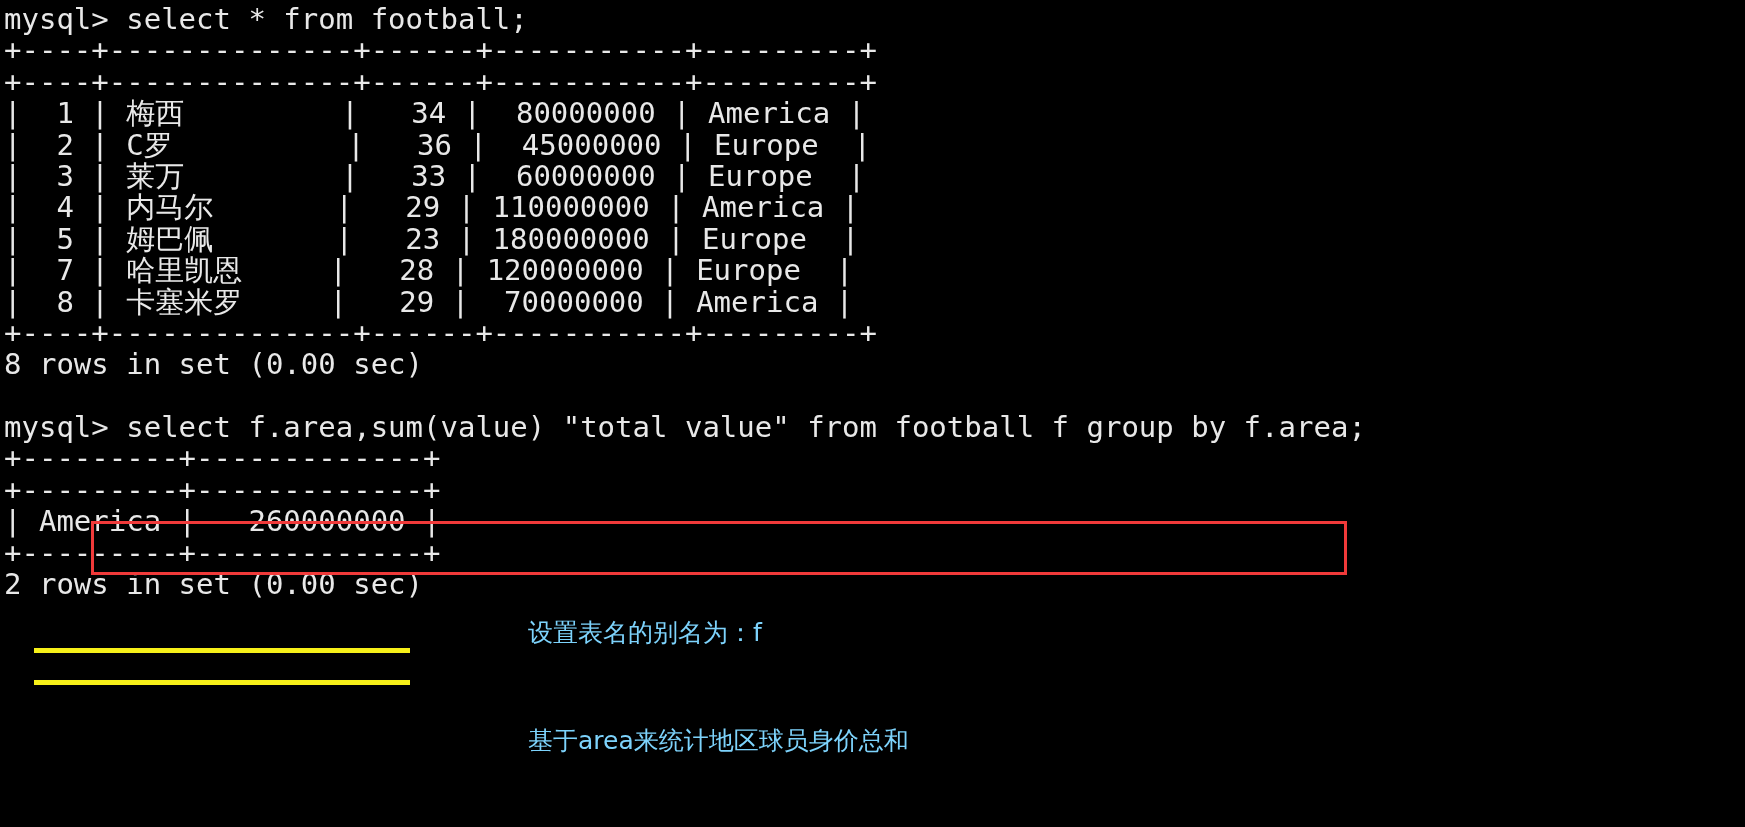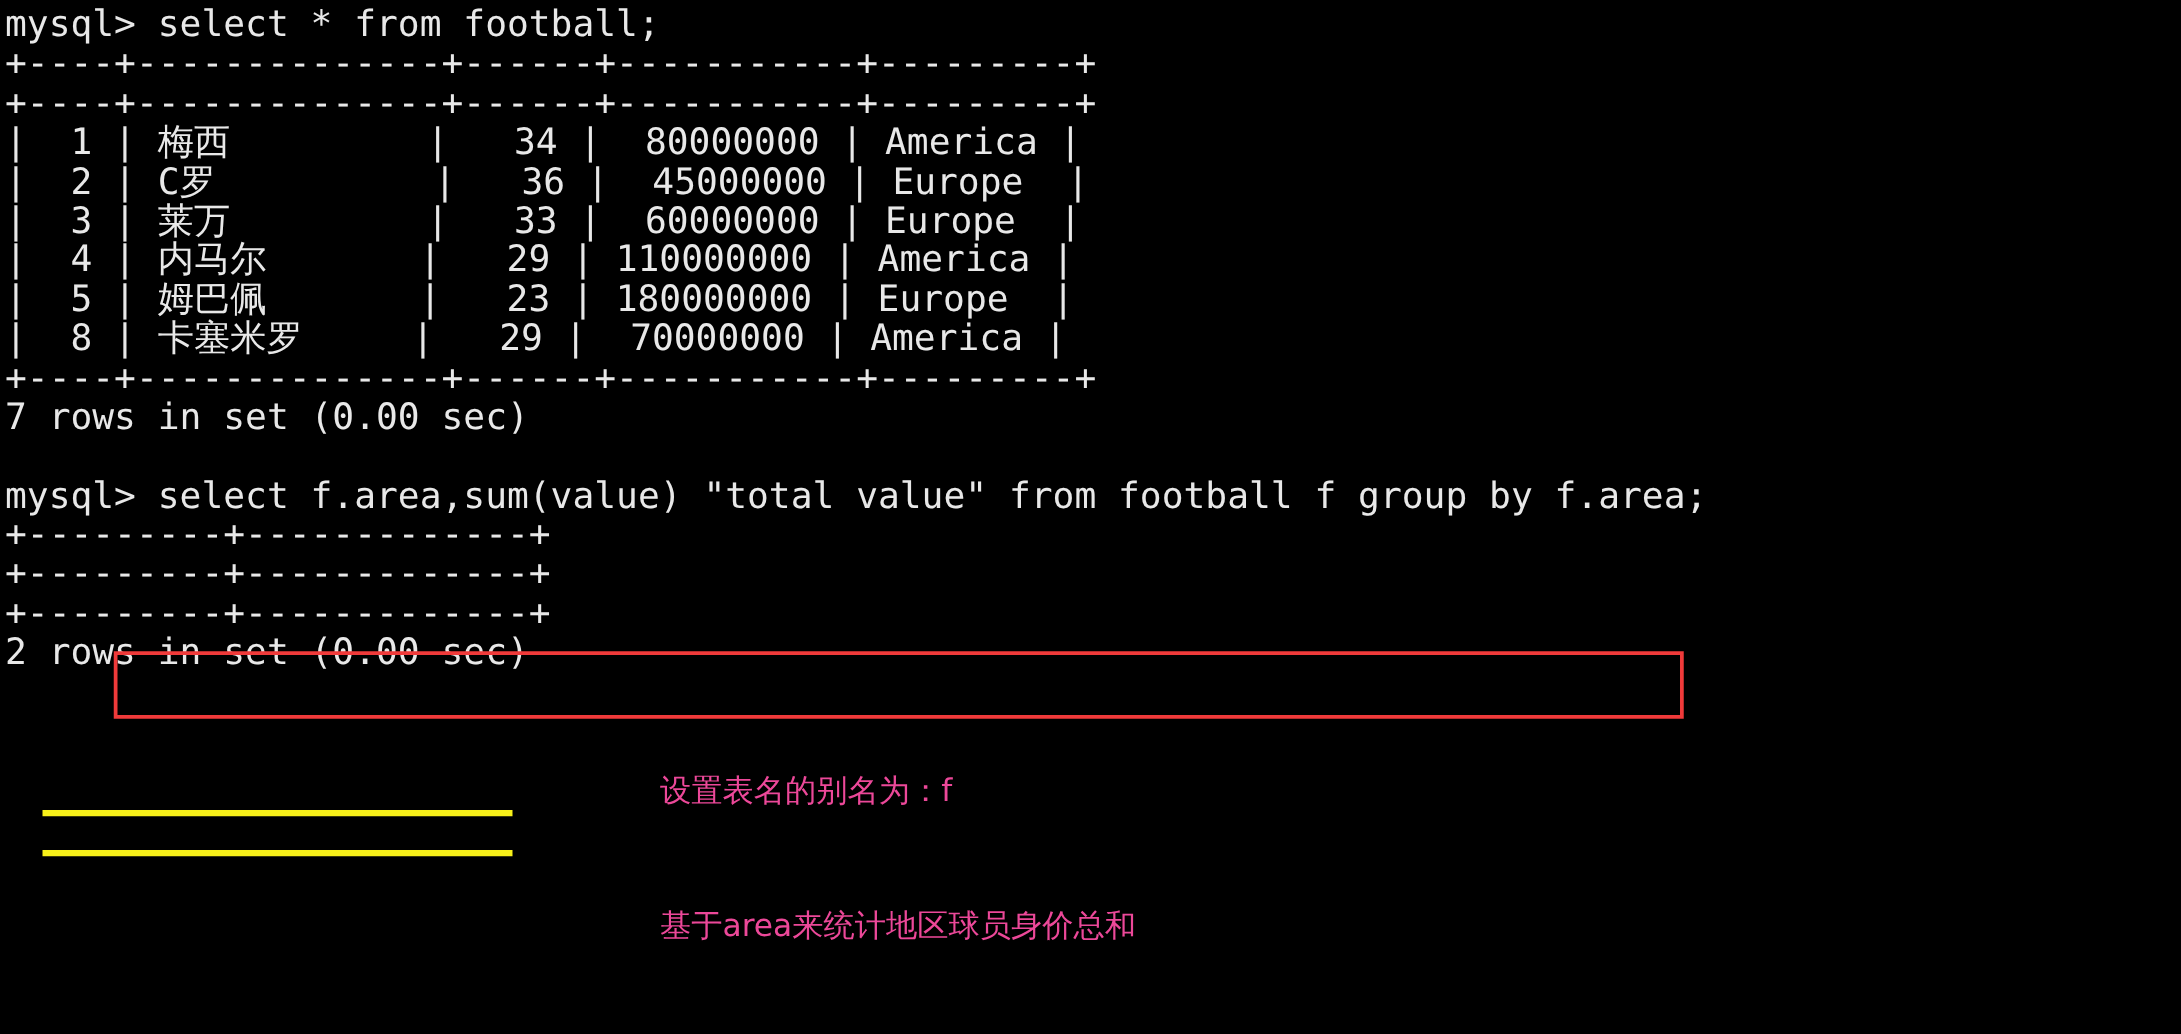--- a/index.html
+++ b/index.html
@@ -71,46 +71,48 @@
     position: absolute;
     left: 528px;
     top: 543px;
     color: #f33a3a;
     font-family: "DejaVu Sans", "Liberation Sans", sans-serif;
     font-size: 25px;
     line-height: 36px;
     white-space: pre;
   }
   #annotations .note {
-    color: #ec4899;
+    color: #7dd3fc;
     white-space: pre;
   }
 </style>
 </head>
 <body>
 
 <div id="terminal">
 
   <div class="line">mysql&gt; select * from football;</div>
   <div class="line">+----+--------------+------+-----------+---------+</div>
   <div class="line">+----+--------------+------+-----------+---------+</div>
   <div class="line">|  1 | 梅西         |   34 |  80000000 | America |</div>
   <div class="line">|  2 | C罗          |   36 |  45000000 | Europe  |</div>
   <div class="line">|  3 | 莱万         |   33 |  60000000 | Europe  |</div>
   <div class="line">|  4 | 内马尔       |   29 | 110000000 | America |</div>
   <div class="line">|  5 | 姆巴佩       |   23 | 180000000 | Europe  |</div>
+  <div class="line">|  7 | 哈里凯恩     |   28 | 120000000 | Europe  |</div>
   <div class="line">|  8 | 卡塞米罗     |   29 |  70000000 | America |</div>
   <div class="line">+----+--------------+------+-----------+---------+</div>
-  <div class="line">7 rows in set (0.00 sec)</div>
+  <div class="line">8 rows in set (0.00 sec)</div>
 
   <div class="line blank">&nbsp;</div>
 
   <div class="line">mysql&gt; select f.area,sum(value) "total value" from football f group by f.area;</div>
   <div class="line">+---------+-------------+</div>
   <div class="line">+---------+-------------+</div>
+  <div class="line">| America |   260000000 |</div>
   <div class="line">+---------+-------------+</div>
   <div class="line">2 rows in set (0.00 sec)</div>
 
   <div id="query-highlight-box"></div>
   <div class="result-underline" id="underline-america"></div>
   <div class="result-underline" id="underline-europe"></div>
 
   <div id="annotations">
     <div class="note">设置表名的别名为：f</div>
     <div class="note">基于area来统计地区球员身价总和</div>

